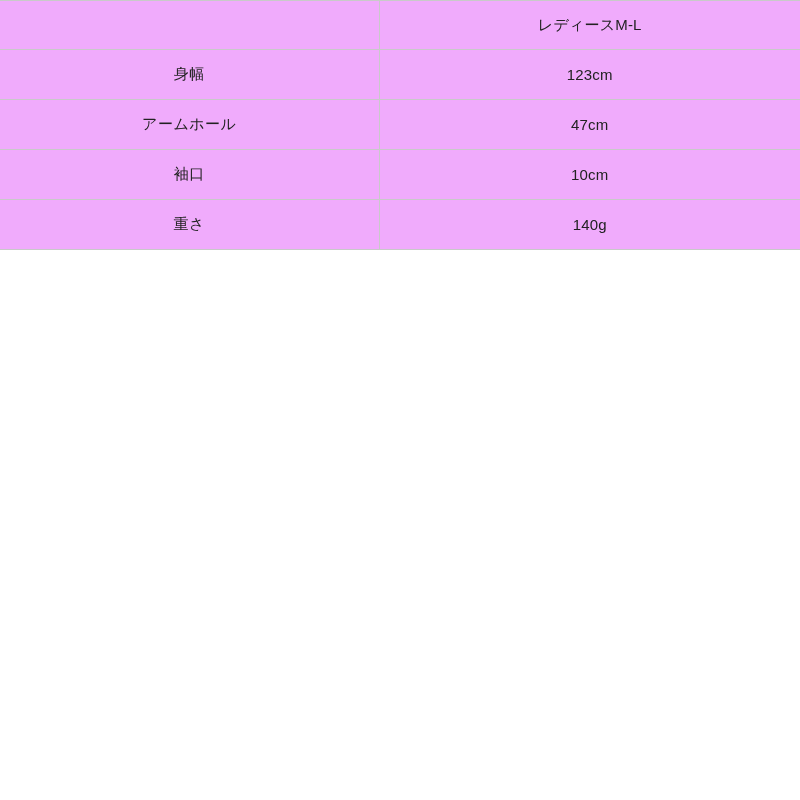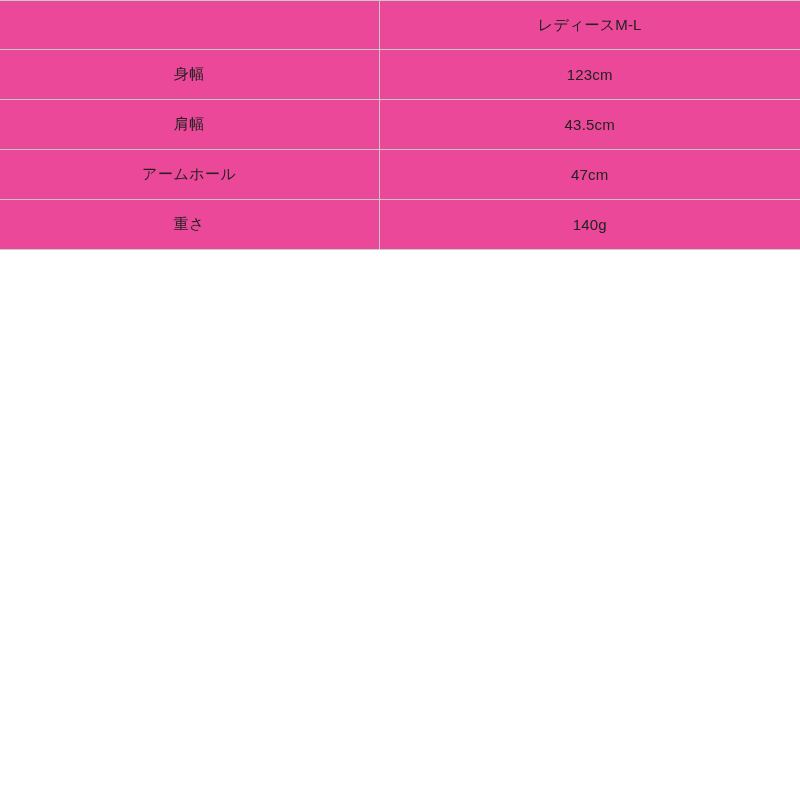--- a/index.html
+++ b/index.html
@@ -32,21 +32,21 @@
   table.size-table th,
   table.size-table td {
     border-bottom: 1px solid #c9c9c9;
     border-right: 1px solid #c9c9c9;
     padding: 0;
     text-align: center;
     vertical-align: middle;
     font-weight: normal;
     font-size: 15px;
     color: #222222;
-    background: #ec4899;
+    background: #f0abfc;
   }
   table.size-table th:last-child,
   table.size-table td:last-child {
     border-right: none;
   }
   table.size-table tr.header-row th,
   table.size-table tr.header-row td {
     height: 48px;
   }
   table.size-table tr.data-row th,
@@ -86,26 +86,26 @@
         <th class="hdr-empty"></th>
         <th class="hdr-value">レディースM-L</th>
       </tr>
     </thead>
     <tbody>
       <tr class="data-row">
         <td class="row-label">身幅</td>
         <td class="row-value">123cm</td>
       </tr>
       <tr class="data-row">
-        <td class="row-label">肩幅</td>
-        <td class="row-value">43.5cm</td>
+        <td class="row-label">アームホール</td>
+        <td class="row-value">47cm</td>
       </tr>
       <tr class="data-row">
-        <td class="row-label">アームホール</td>
-        <td class="row-value">47cm</td>
+        <td class="row-label">袖口</td>
+        <td class="row-value">10cm</td>
       </tr>
       <tr class="data-row">
         <td class="row-label">重さ</td>
         <td class="row-value">140g</td>
       </tr>
     </tbody>
   </table>
 </div>
 
 </body></html>

